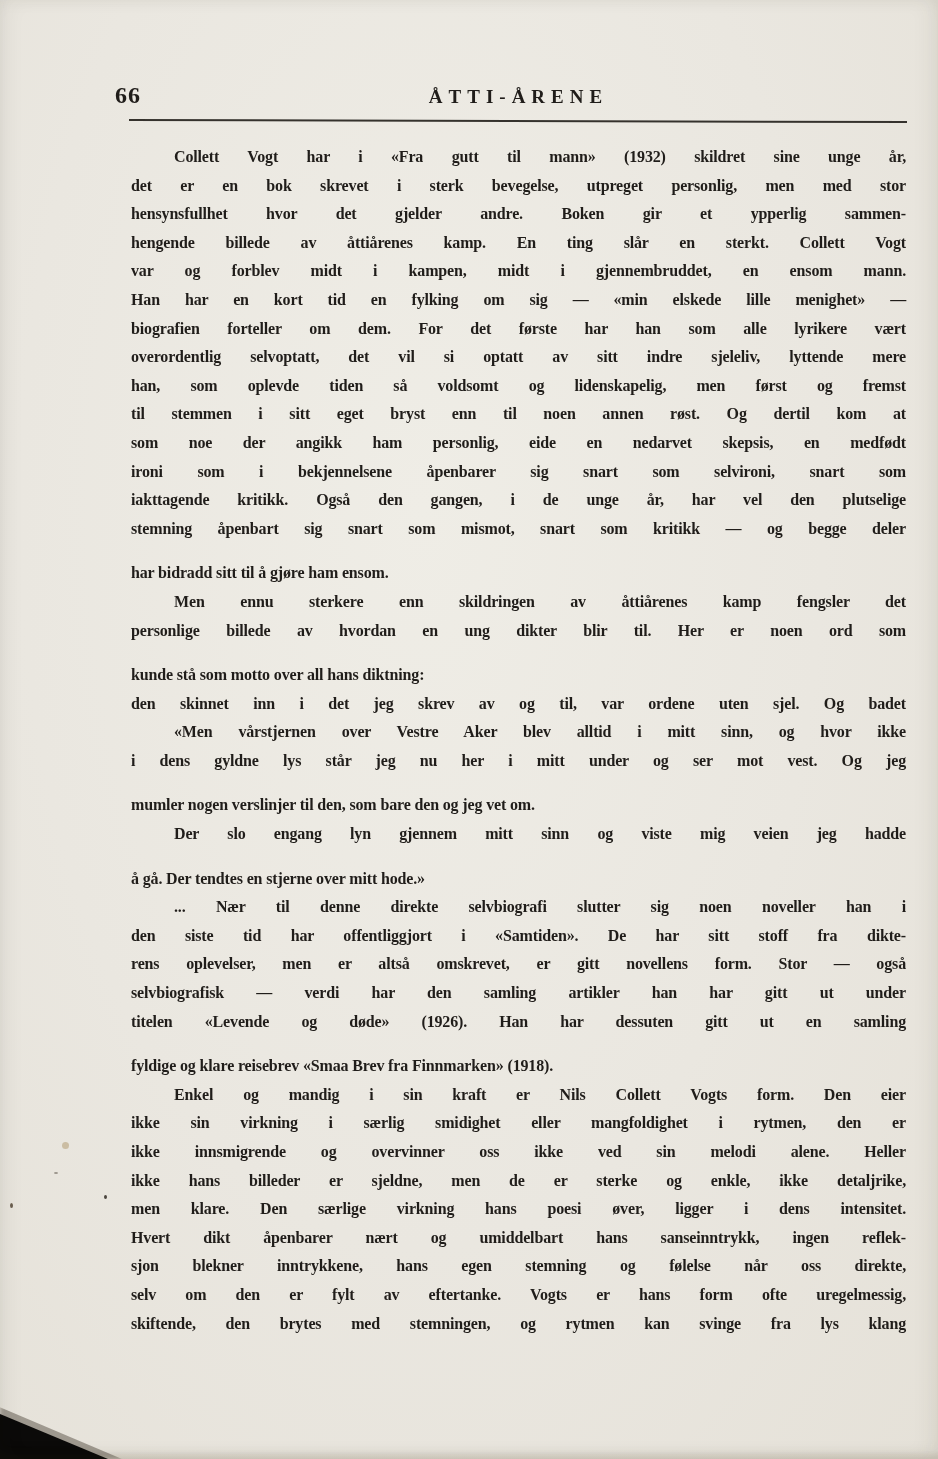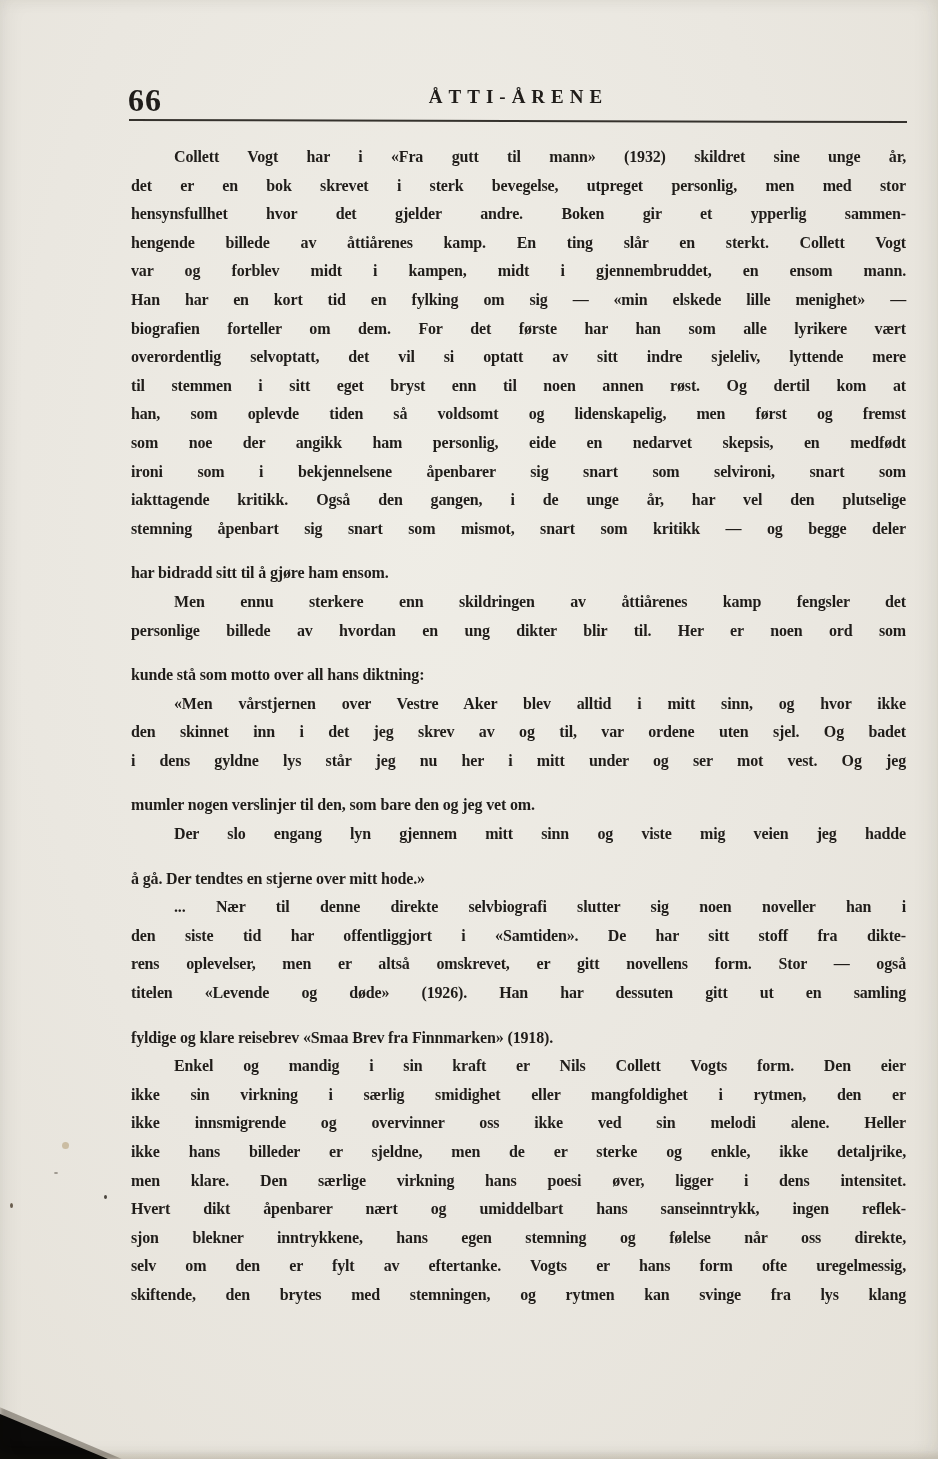--- a/index.html
+++ b/index.html
@@ -20,23 +20,23 @@
     content: "";
     position: absolute;
     inset: 0;
     pointer-events: none;
     box-shadow: inset -10px 0 18px rgba(60,50,40,0.05),
                 inset 10px 0 18px rgba(60,50,40,0.04),
                 inset 0 -8px 14px rgba(60,50,40,0.05);
   }
   .page-number {
     position: absolute;
-    left: 128px;
+    left: 115px;
     top: 82px;
-    font-size: 32px;
+    font-size: 24px;
     font-weight: bold;
     letter-spacing: 1px;
   }
   .running-header {
     position: absolute;
     left: 131px;
     top: 86px;
     width: 775px;
     text-align: center;
     font-size: 19px;
@@ -119,39 +119,40 @@
 
   <main class="page-body">
       <div class="line indent">Collett Vogt har i «Fra gutt til mann» (1932) skildret sine unge år,</div>
       <div class="line">det er en bok skrevet i sterk bevegelse, utpreget personlig, men med stor</div>
       <div class="line">hensynsfullhet hvor det gjelder andre. Boken gir et ypperlig sammen-</div>
       <div class="line">hengende billede av åttiårenes kamp. En ting slår en sterkt. Collett Vogt</div>
       <div class="line">var og forblev midt i kampen, midt i gjennembruddet, en ensom mann.</div>
       <div class="line">Han har en kort tid en fylking om sig — «min elskede lille menighet» —</div>
       <div class="line">biografien forteller om dem. For det første har han som alle lyrikere vært</div>
       <div class="line">overordentlig selvoptatt, det vil si optatt av sitt indre sjeleliv, lyttende mere</div>
+      <div class="line">han, som oplevde tiden så voldsomt og lidenskapelig, men først og fremst</div>
       <div class="line">til stemmen i sitt eget bryst enn til noen annen røst. Og dertil kom at</div>
-      <div class="line">han, som oplevde tiden så voldsomt og lidenskapelig, men først og fremst</div>
       <div class="line">som noe der angikk ham personlig, eide en nedarvet skepsis, en medfødt</div>
       <div class="line">ironi som i bekjennelsene åpenbarer sig snart som selvironi, snart som</div>
       <div class="line">iakttagende kritikk. Også den gangen, i de unge år, har vel den plutselige</div>
       <div class="line">stemning åpenbart sig snart som mismot, snart som kritikk — og begge deler</div>
       <div class="line para-end">har bidradd sitt til å gjøre ham ensom.</div>
       <div class="line indent">Men ennu sterkere enn skildringen av åttiårenes kamp fengsler det</div>
       <div class="line">personlige billede av hvordan en ung dikter blir til. Her er noen ord som</div>
       <div class="line para-end">kunde stå som motto over all hans diktning:</div>
+      <div class="line">den skinnet inn i det jeg skrev av og til, var ordene uten sjel. Og badet</div>
       <div class="line indent">«Men vårstjernen over Vestre Aker blev alltid i mitt sinn, og hvor ikke</div>
-      <div class="line">den skinnet inn i det jeg skrev av og til, var ordene uten sjel. Og badet</div>
       <div class="line">i dens gyldne lys står jeg nu her i mitt under og ser mot vest. Og jeg</div>
       <div class="line para-end">mumler nogen verslinjer til den, som bare den og jeg vet om.</div>
       <div class="line indent">Der slo engang lyn gjennem mitt sinn og viste mig veien jeg hadde</div>
       <div class="line para-end">å gå. Der tendtes en stjerne over mitt hode.»</div>
       <div class="line indent">... Nær til denne direkte selvbiografi slutter sig noen noveller han i</div>
       <div class="line">den siste tid har offentliggjort i «Samtiden». De har sitt stoff fra dikte-</div>
       <div class="line">rens oplevelser, men er altså omskrevet, er gitt novellens form. Stor — også</div>
+      <div class="line">selvbiografisk — verdi har den samling artikler han har gitt ut under</div>
       <div class="line">titelen «Levende og døde» (1926). Han har dessuten gitt ut en samling</div>
       <div class="line para-end">fyldige og klare reisebrev «Smaa Brev fra Finnmarken» (1918).</div>
       <div class="line indent">Enkel og mandig i sin kraft er Nils Collett Vogts form. Den eier</div>
       <div class="line">ikke sin virkning i særlig smidighet eller mangfoldighet i rytmen, den er</div>
       <div class="line">ikke innsmigrende og overvinner oss ikke ved sin melodi alene. Heller</div>
       <div class="line">ikke hans billeder er sjeldne, men de er sterke og enkle, ikke detaljrike,</div>
       <div class="line">men klare. Den særlige virkning hans poesi øver, ligger i dens intensitet.</div>
       <div class="line">Hvert dikt åpenbarer nært og umiddelbart hans sanseinntrykk, ingen reflek-</div>
       <div class="line">sjon blekner inntrykkene, hans egen stemning og følelse når oss direkte,</div>
       <div class="line">selv om den er fylt av eftertanke. Vogts er hans form ofte uregelmessig,</div>

